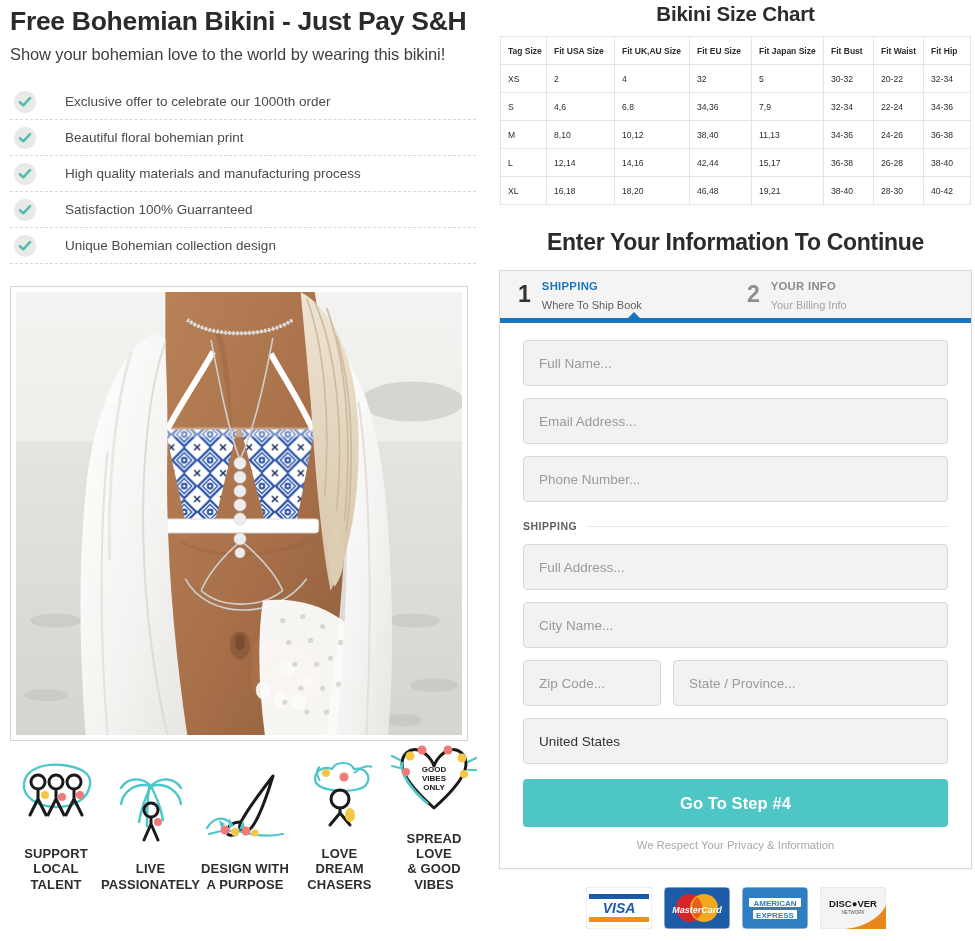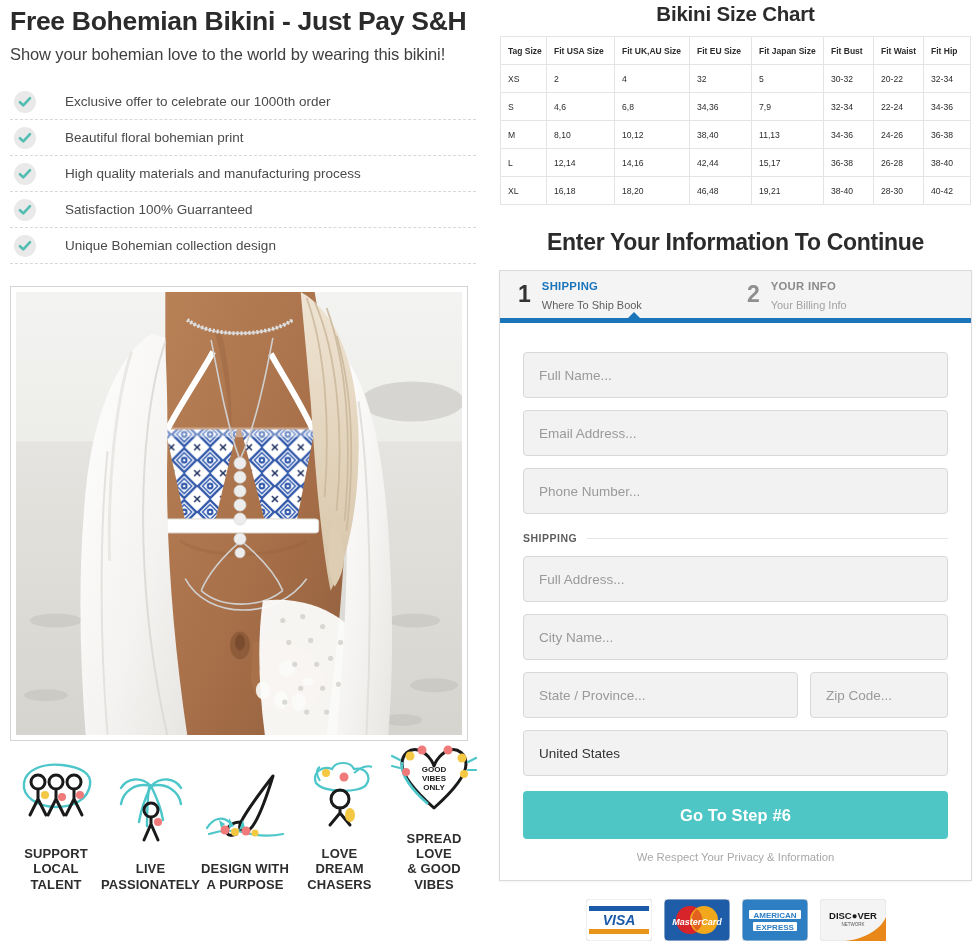--- a/index.html
+++ b/index.html
@@ -140,21 +140,21 @@
   .step-num.inactive { color: #8f8f8f; }
   .step-txt { line-height: 1.18; }
   .step-name {
     font-size: 11.3px; font-weight: bold; letter-spacing: 0.3px;
     color: #1b75bb;
   }
   .step-name.inactive { color: #8a8a8a; }
   .step-desc { font-size: 11px; color: #5f5f5f; }
   .step-desc.inactive { color: #a3a3a3; }
 
-  .form-body { padding: 29px 23px 14px 23px; }
+  .form-body { padding: 17px 23px 14px 23px; }
   .field {
     width: 100%; height: 46px;
     background: #f2f2f2;
     border: 1px solid #d8d8d8;
     border-radius: 4px;
     font-family: "Liberation Sans", sans-serif;
     font-size: 13.5px;
     color: #9a9a9a;
     padding: 0 15px;
     margin-bottom: 12px;
@@ -612,27 +612,27 @@
 
         <div class="section-divider">
           <span class="label">SHIPPING</span>
           <span class="line"></span>
         </div>
 
         <input class="field" type="text" placeholder="Full Address..." style="">
         <input class="field" type="text" placeholder="City Name..." style="">
 
         <div class="row2">
+          <input class="field zip" type="text" placeholder="Zip Code..." style="">
           <input class="field state" type="text" placeholder="State / Province..." style="">
-          <input class="field zip" type="text" placeholder="Zip Code..." style="">
         </div>
 
         <input class="field filled" type="text" value="United States" style="">
 
-        <button class="cta">Go To Step #6</button>
+        <button class="cta">Go To Step #4</button>
         <div class="privacy">We Respect Your Privacy &amp; Information</div>
       </div>
     </div>
 
     <div class="cards-row">
       <span>
         <svg width="66" height="42" viewBox="0 0 66 42">
           <rect width="66" height="42" rx="4" fill="#ffffff" stroke="#e2e2e2"></rect>
           <rect x="3" y="8" width="60" height="26" fill="#ffffff"></rect>
           <rect x="3" y="7" width="60" height="5" fill="#1a5aa8"></rect>

